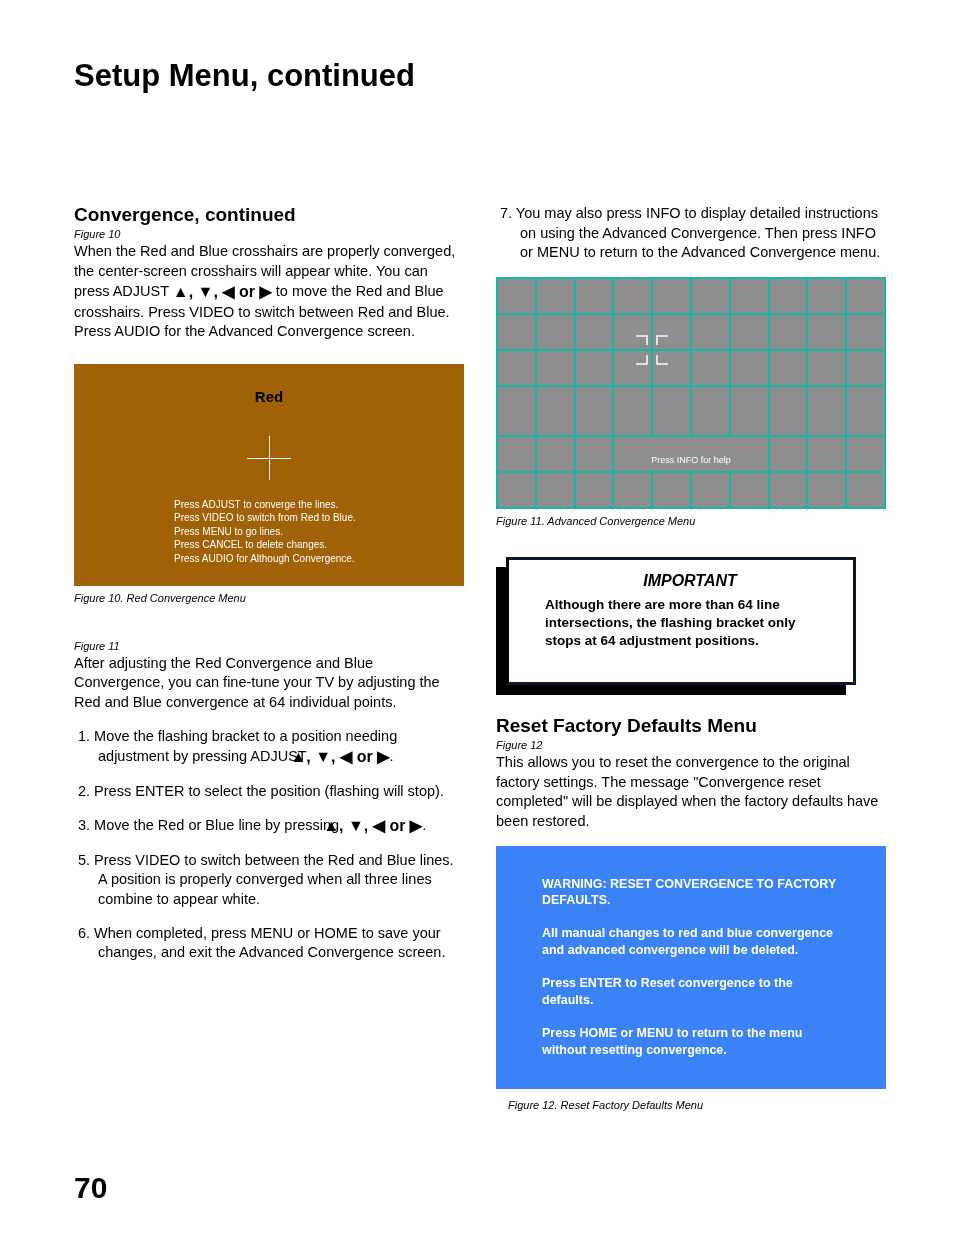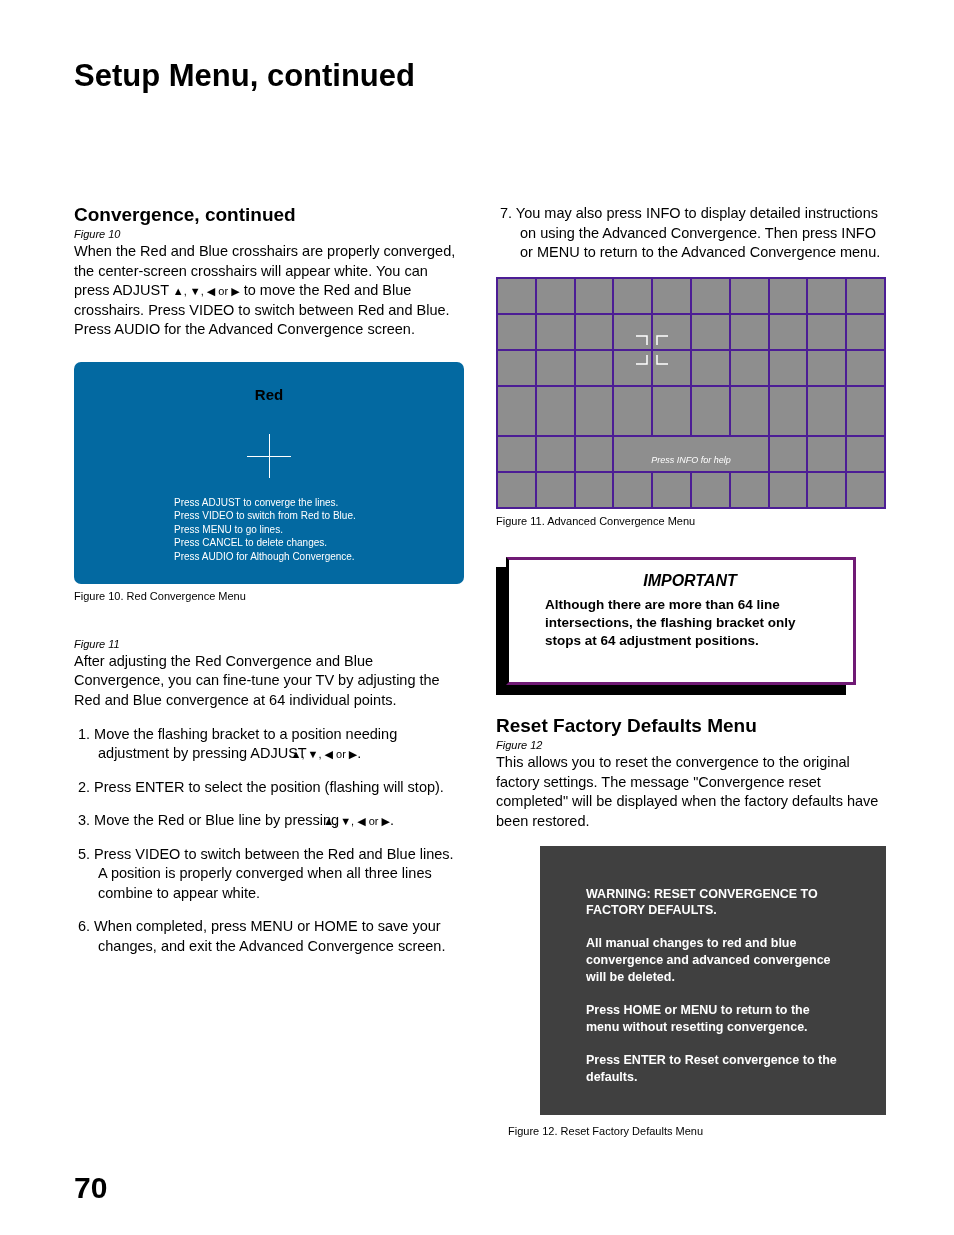--- a/index.html
+++ b/index.html
@@ -39,30 +39,30 @@
   }
   .ol-item {
     font-size: 14.5px;
     line-height: 1.35;
     margin-bottom: 14px;
     padding-left: 24px;
     text-indent: -20px;
   }
   .fig-caption {
     font-size: 11px;
+    font-style: italic;
     margin-top: 6px;
   }
   
   .fig10 {
-    background: #0369a1;
+    background: #a16207;
     height: 222px;
     position: relative;
     margin-top: 22px;
     color: #fff;
-    border-radius: 7px;
   }
   .fig10-label {
     position: absolute;
     top: 24px;
     left: 0; right: 0;
     text-align: center;
     font-weight: bold;
     color: #000;
     font-size: 15px;
   }
@@ -85,22 +85,21 @@
     font-size: 10px;
     line-height: 1.35;
     color: #fff;
   }
   
   .fig11 {
     margin-top: 14px;
     width: 100%;
     border-collapse: separate;
     border-spacing: 2px;
-    background: #4c1d95;
-    font-style: italic;
+    background: #14b8a6;
   }
   .fig11 td {
     background: #8e8e8e;
     height: 34px;
     position: relative;
   }
   .fig11 td.tall { height: 48px; }
   .fig11-help {
     position: absolute;
     bottom: 6px;
@@ -109,59 +108,58 @@
     font-size: 9px;
     color: #fff;
     white-space: nowrap;
   }
   .bracket-cell svg { position: absolute; }
   
   .important-box {
     margin-top: 30px;
     margin-left: 10px;
     margin-right: 30px;
-    border: 3px solid #701a75;
+    border: 3px solid #0f172a;
     border-left: 3px solid #000;
     position: relative;
     padding: 12px 18px 32px 36px;
     box-shadow: -10px 10px 0 #000;
   }
   .important-title {
     text-align: center;
     font-weight: bold;
     font-style: italic;
     font-size: 16px;
     margin-bottom: 6px;
   }
   .important-body {
     font-size: 13.5px;
     font-weight: bold;
     line-height: 1.35;
   }
   
   .fig12 {
-    background: #404040;
+    background: #3b82f6;
     color: #fff;
-    padding: 40px 40px 30px 46px;
+    padding: 30px 40px 30px 46px;
     font-size: 12.5px;
     font-weight: bold;
     line-height: 1.35;
     margin-top: 14px;
-    margin-left: 44px;
   }
   .fig12 p { margin-bottom: 16px; }
   .fig12 p:last-child { margin-bottom: 0; }
   .page-number {
     position: absolute;
     left: 74px;
     bottom: 30px;
     font-size: 30px;
     font-weight: bold;
   }
-  .arrow { font-size: 11px; display:inline-block; vertical-align: middle;}
+  .arrow { font-size: 16px; display:inline-block; vertical-align: middle; font-weight: bold;}
   .reset-heading-wrap { margin-top: 30px; }
 </style>
 </head>
 <body>
 
 <div class="page-title">Setup Menu, continued</div>
 
 <div class="columns">
 
   <div class="col">
@@ -305,20 +303,20 @@
 
     <div class="reset-heading-wrap">
       <div class="section-heading">Reset Factory Defaults Menu</div>
       <div class="fig-ref">Figure 12</div>
       <div class="body-text">This allows you to reset the convergence to the original factory settings.  The message "Convergence reset completed" will be displayed when the factory defaults have been restored.</div>
     </div>
 
     <div class="fig12">
       <p>WARNING:  RESET CONVERGENCE TO FACTORY DEFAULTS.</p>
       <p>All manual changes to red and blue convergence and advanced convergence will be deleted.</p>
+      <p>Press ENTER to Reset convergence to the defaults.</p>
       <p>Press HOME or MENU to return to the menu without resetting convergence.</p>
-      <p>Press ENTER to Reset convergence to the defaults.</p>
     </div>
     <div class="fig-caption" style="margin-left:12px;margin-top:10px">Figure 12. Reset Factory Defaults Menu</div>
   </div>
 </div>
 
 <div class="page-number">70</div>
 
 </body></html>

